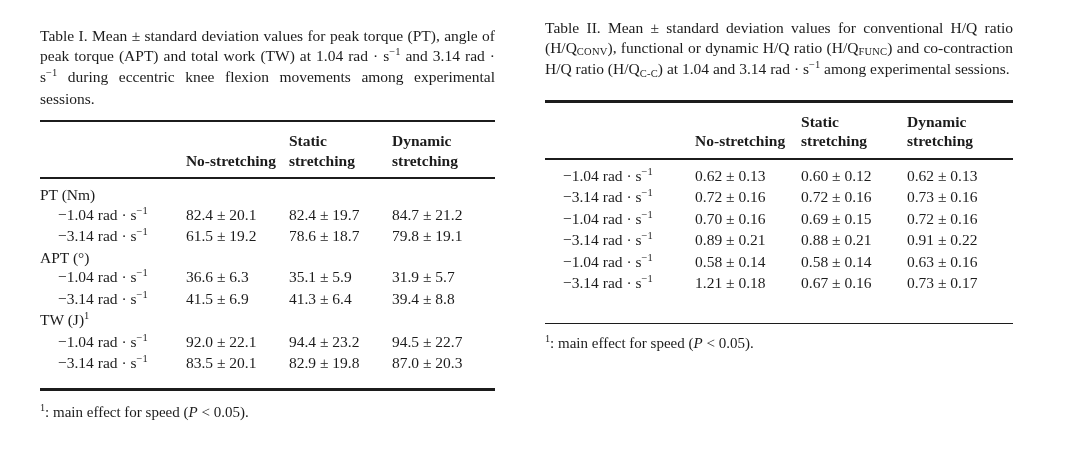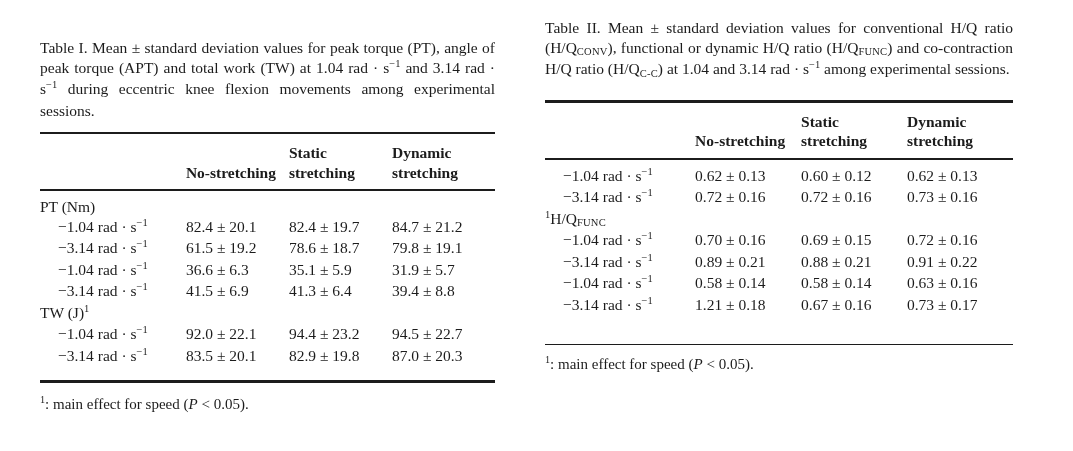--- a/index.html
+++ b/index.html
@@ -10,21 +10,21 @@
     font-family: "Liberation Serif", "DejaVu Serif", serif;
     overflow: hidden;
   }
   .page {
     display: flex;
     box-sizing: border-box;
     padding-left: 40px;
     gap: 50px;
   }
   .table-block { box-sizing: border-box; }
-  .block-1 { width: 455px; padding-top: 38px; }
+  .block-1 { width: 455px; padding-top: 26px; }
   .block-2 { width: 468px; padding-top: 18px; }
 
   .caption {
     font-size: 15.5px;
     line-height: 19.5px;
     text-align: justify;
     margin: 0;
   }
   .block-1 .caption { margin-bottom: 12px; }
   .block-2 .caption { margin-bottom: 19px; }
@@ -99,20 +99,23 @@
             <td class="val">82.4 ± 19.7</td>
             <td class="val">84.7 ± 21.2</td>
           </tr>
           <tr>
             <td class="row-label"><span>−3.14 rad · s</span><span class="sup">−1</span></td>
             <td class="val">61.5 ± 19.2</td>
             <td class="val">78.6 ± 18.7</td>
             <td class="val">79.8 ± 19.1</td>
           </tr>
           <tr>
+            <td colspan="4" class="section-label"><span>APT (°)</span></td>
+          </tr>
+          <tr>
             <td class="row-label"><span>−1.04 rad · s</span><span class="sup">−1</span></td>
             <td class="val">36.6 ± 6.3</td>
             <td class="val">35.1 ± 5.9</td>
             <td class="val">31.9 ± 5.7</td>
           </tr>
           <tr>
             <td class="row-label"><span>−3.14 rad · s</span><span class="sup">−1</span></td>
             <td class="val">41.5 ± 6.9</td>
             <td class="val">41.3 ± 6.4</td>
             <td class="val">39.4 ± 8.8</td>
@@ -163,23 +166,20 @@
             <td class="val">0.60 ± 0.12</td>
             <td class="val">0.62 ± 0.13</td>
           </tr>
           <tr>
             <td class="row-label"><span>−3.14 rad · s</span><span class="sup">−1</span></td>
             <td class="val">0.72 ± 0.16</td>
             <td class="val">0.72 ± 0.16</td>
             <td class="val">0.73 ± 0.16</td>
           </tr>
           <tr>
-            <td colspan="4" class="section-label"><span class="sup">1</span><span>H/Q</span><span class="sub">FUNC</span></td>
-          </tr>
-          <tr>
             <td class="row-label"><span>−1.04 rad · s</span><span class="sup">−1</span></td>
             <td class="val">0.70 ± 0.16</td>
             <td class="val">0.69 ± 0.15</td>
             <td class="val">0.72 ± 0.16</td>
           </tr>
           <tr>
             <td class="row-label"><span>−3.14 rad · s</span><span class="sup">−1</span></td>
             <td class="val">0.89 ± 0.21</td>
             <td class="val">0.88 ± 0.21</td>
             <td class="val">0.91 ± 0.22</td>

